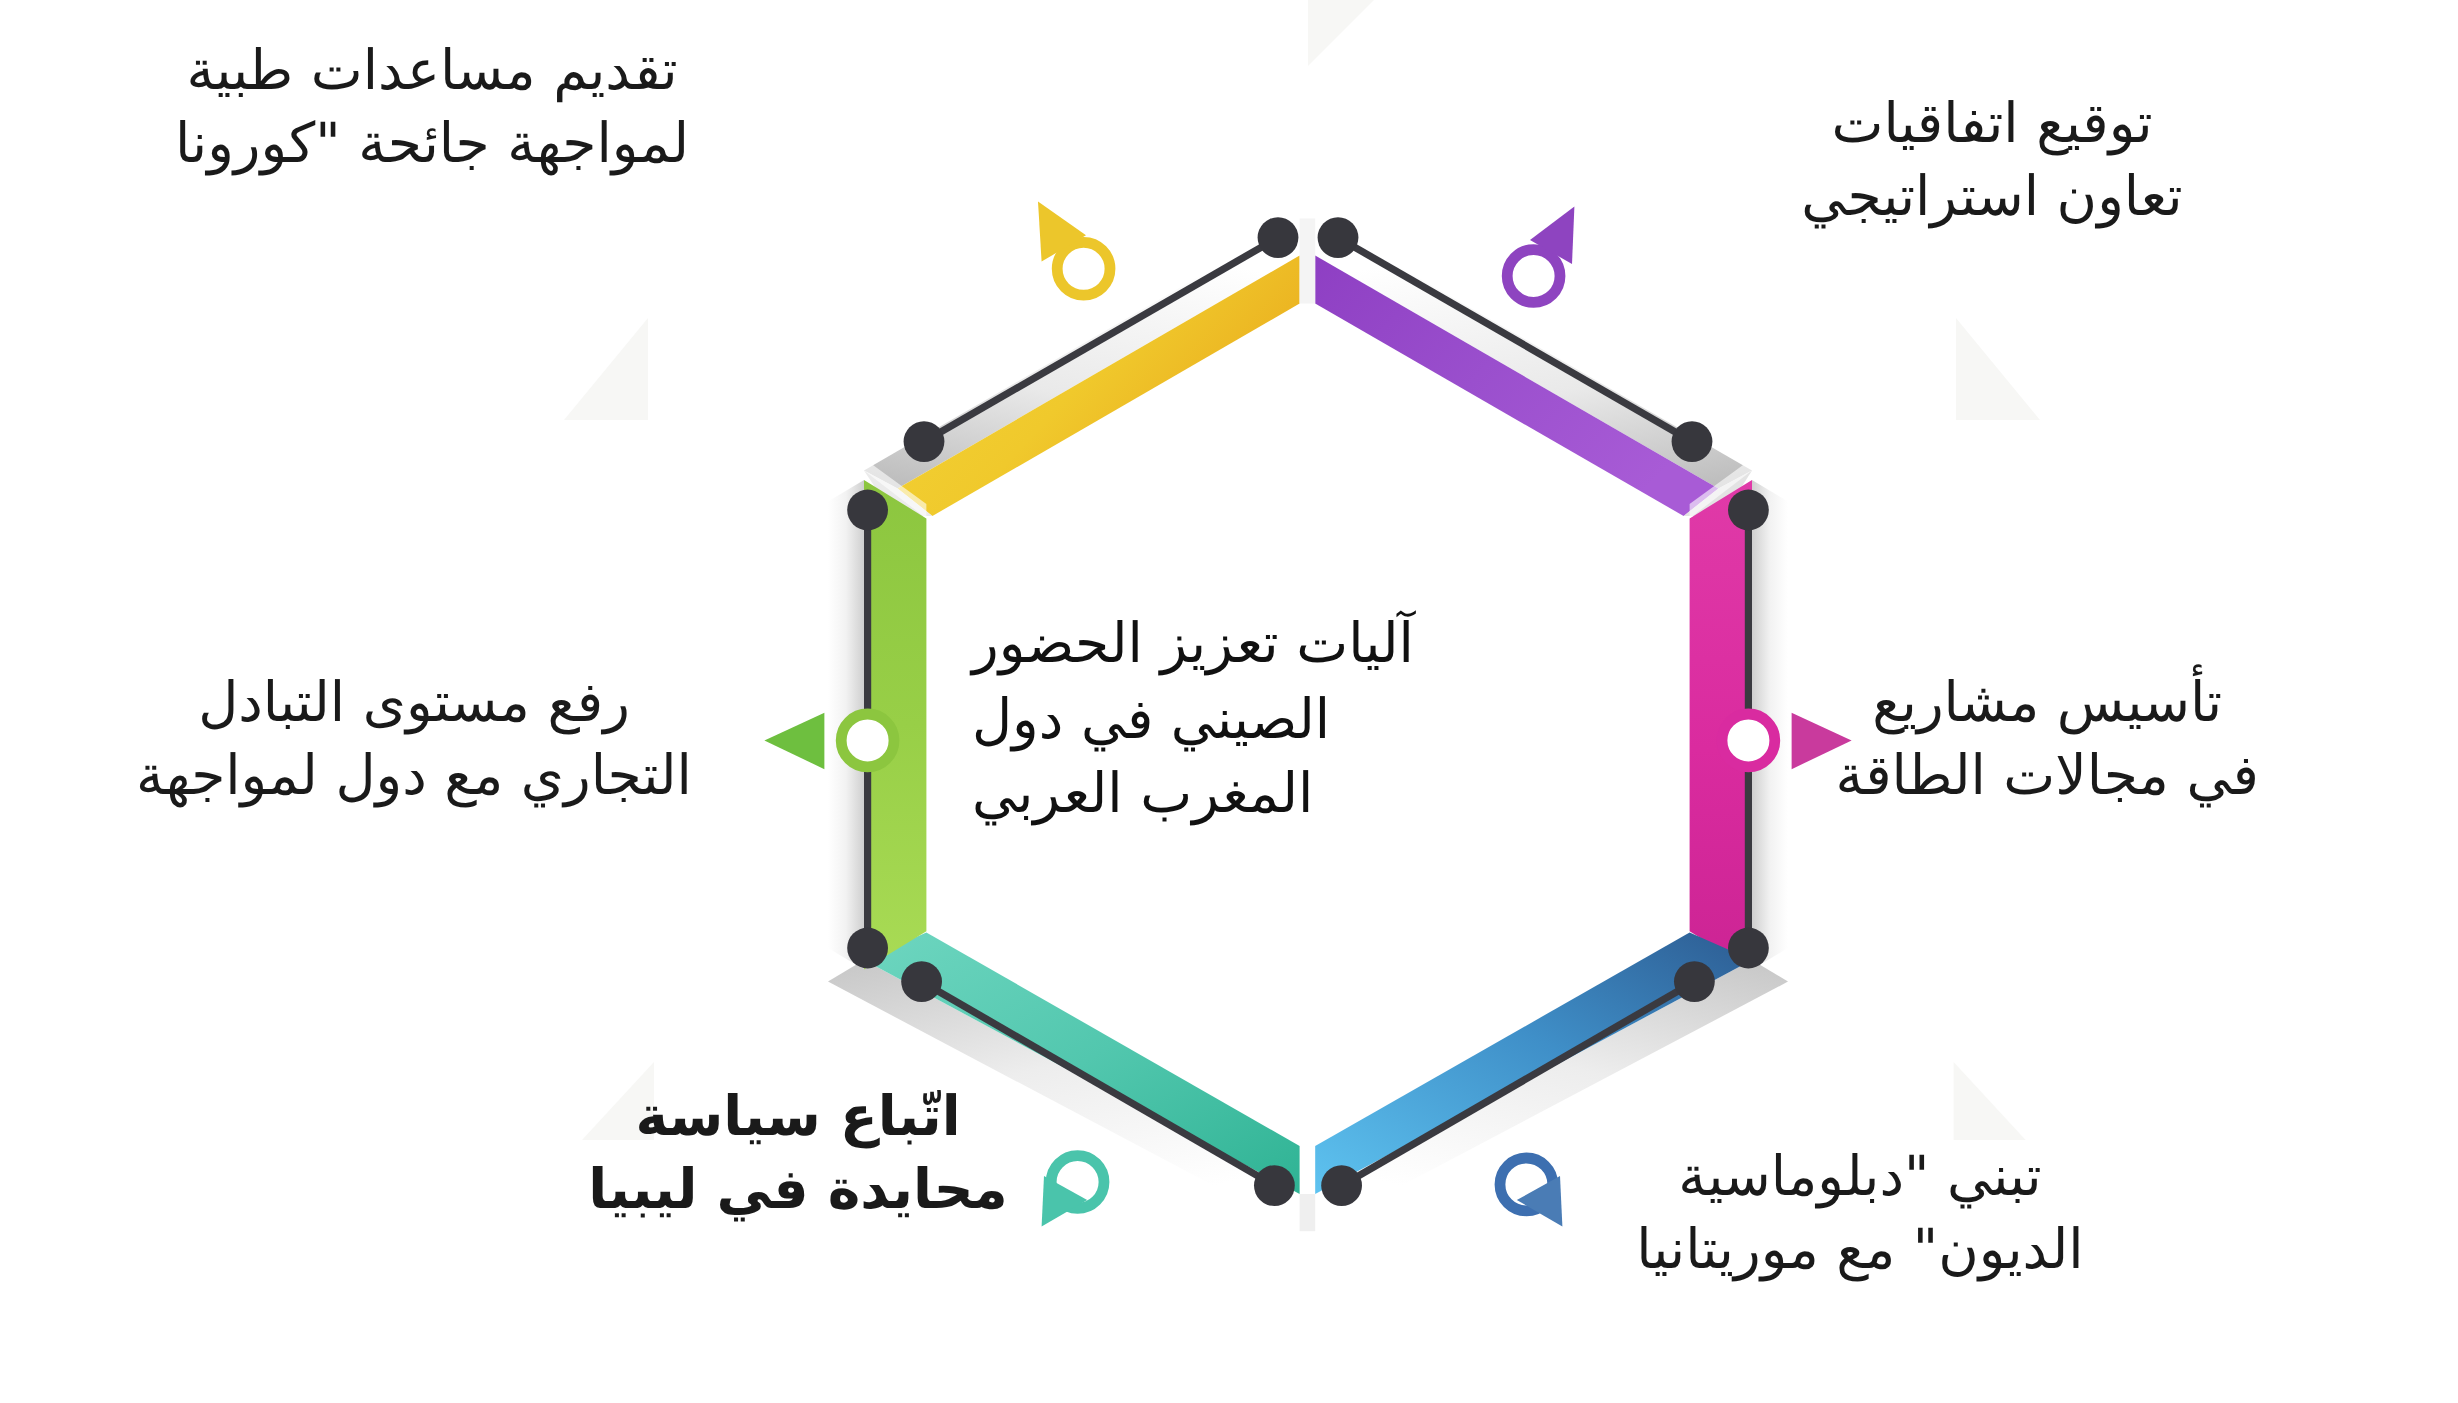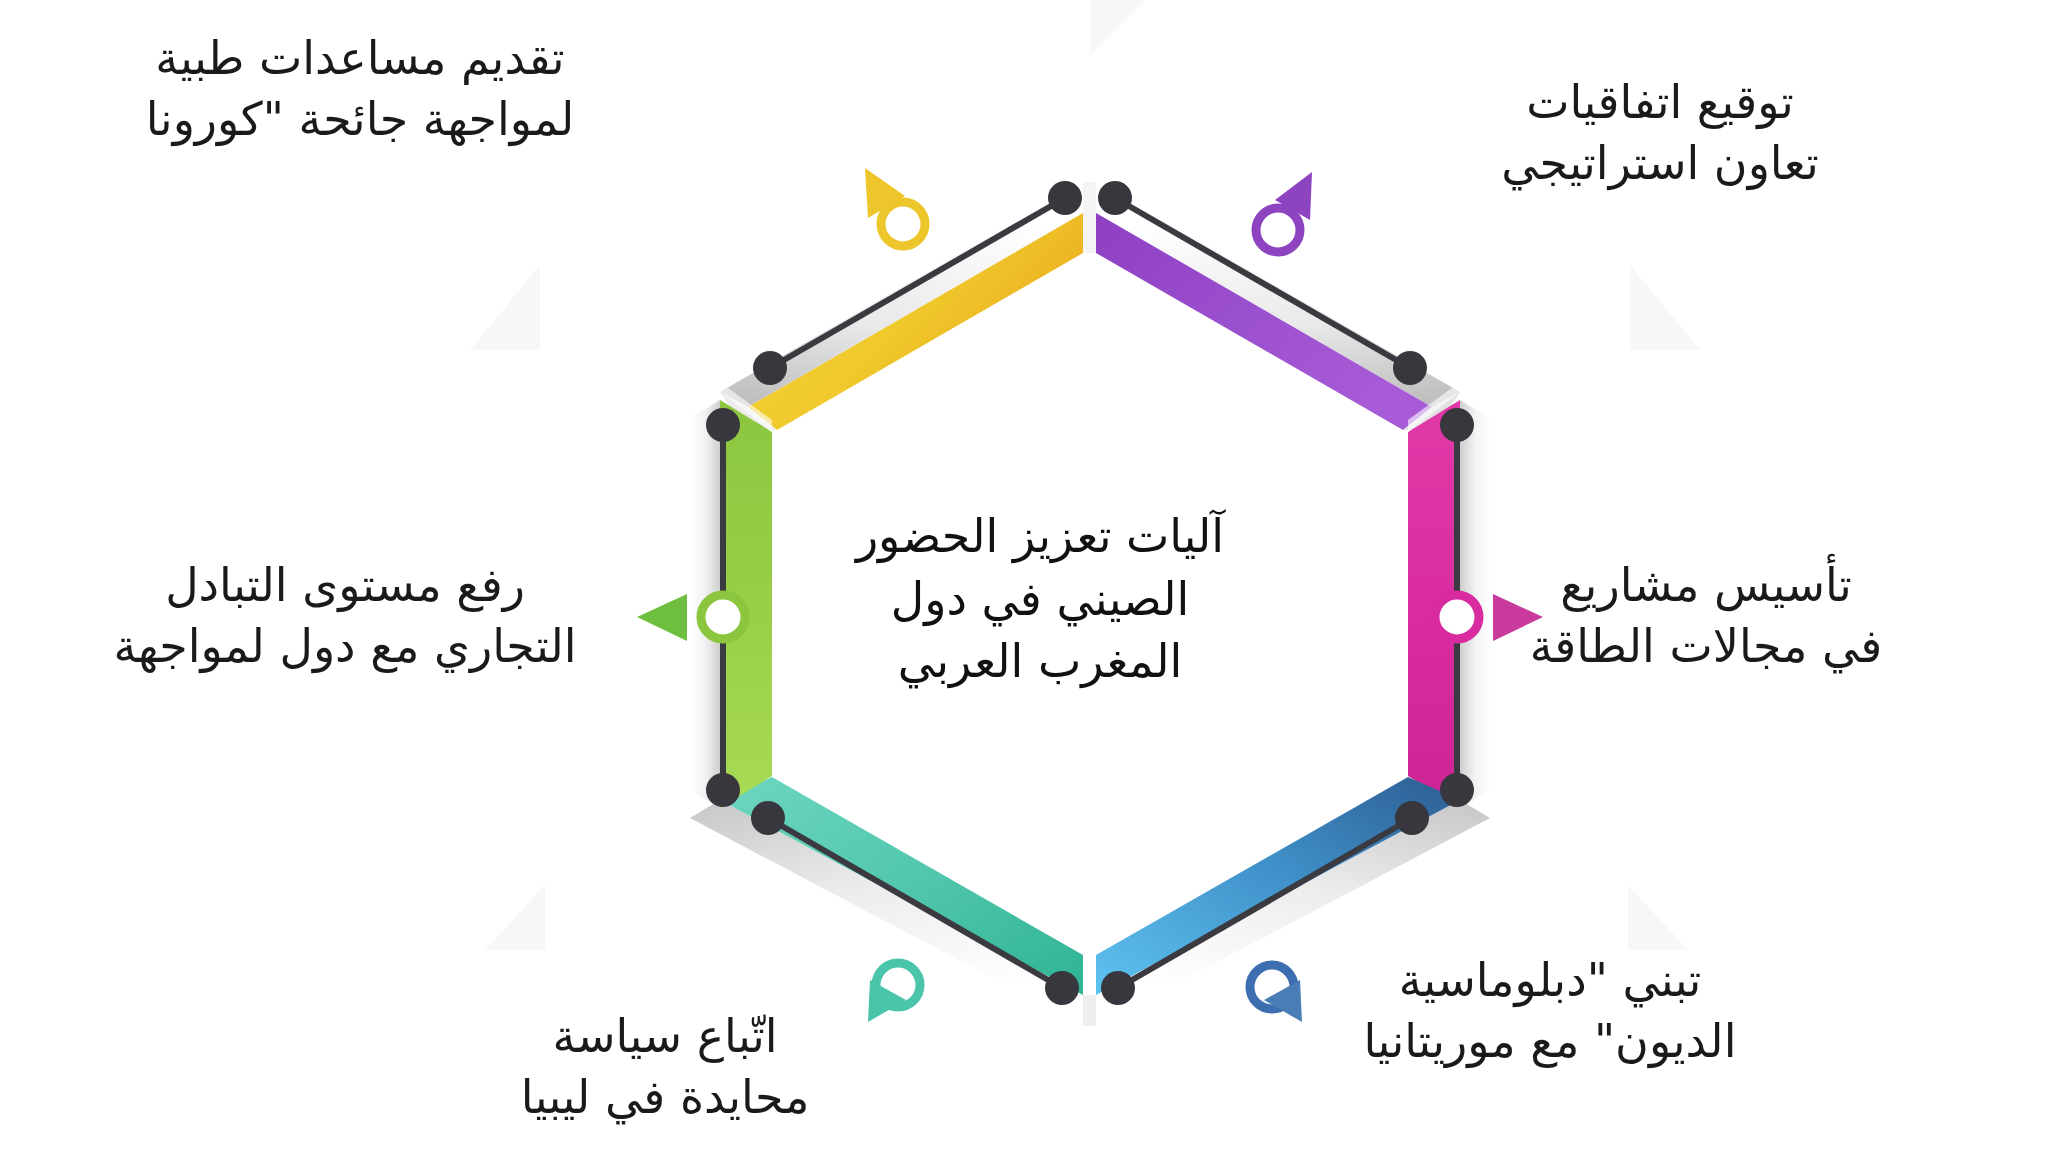--- a/index.html
+++ b/index.html
@@ -17,32 +17,32 @@
     color:#1a1a1a;
     font-size:46px;
     line-height:1.32;
     font-weight:400;
     white-space:pre-line;
     font-family:"DejaVu Sans","Liberation Sans",sans-serif;
   }
   .center-label{
     position:absolute;
     direction:rtl;
-    text-align:center;
+    text-align:left;
     color:#111111;
     font-size:46px;
     line-height:1.36;
     white-space:pre-line;
     font-family:"DejaVu Sans","Liberation Sans",sans-serif;
   }
   #lbl-top-left   {left:30px;  top:28px;  width:660px;}
   #lbl-top-right  {left:1330px;top:28px;  width:660px;margin-top:44px;}
   #lbl-mid-left   {left:20px;  top:555px; width:650px;}
   #lbl-mid-right  {left:1456px;top:555px; width:500px;}
-  #lbl-bot-left   {left:420px; top:1006px; width:490px;}
+  #lbl-bot-left   {left:420px; top:900px; width:490px;font-weight:bold;}
   #lbl-bot-right  {left:1290px;top:950px; width:520px;}
   #center-text    {left:810px; top:505px; width:460px;}
 </style>
 </head>
 <body>
 
 <div id="stage">
 
   <svg id="diagram" viewBox="0 0 2048 1169">
     <defs>

